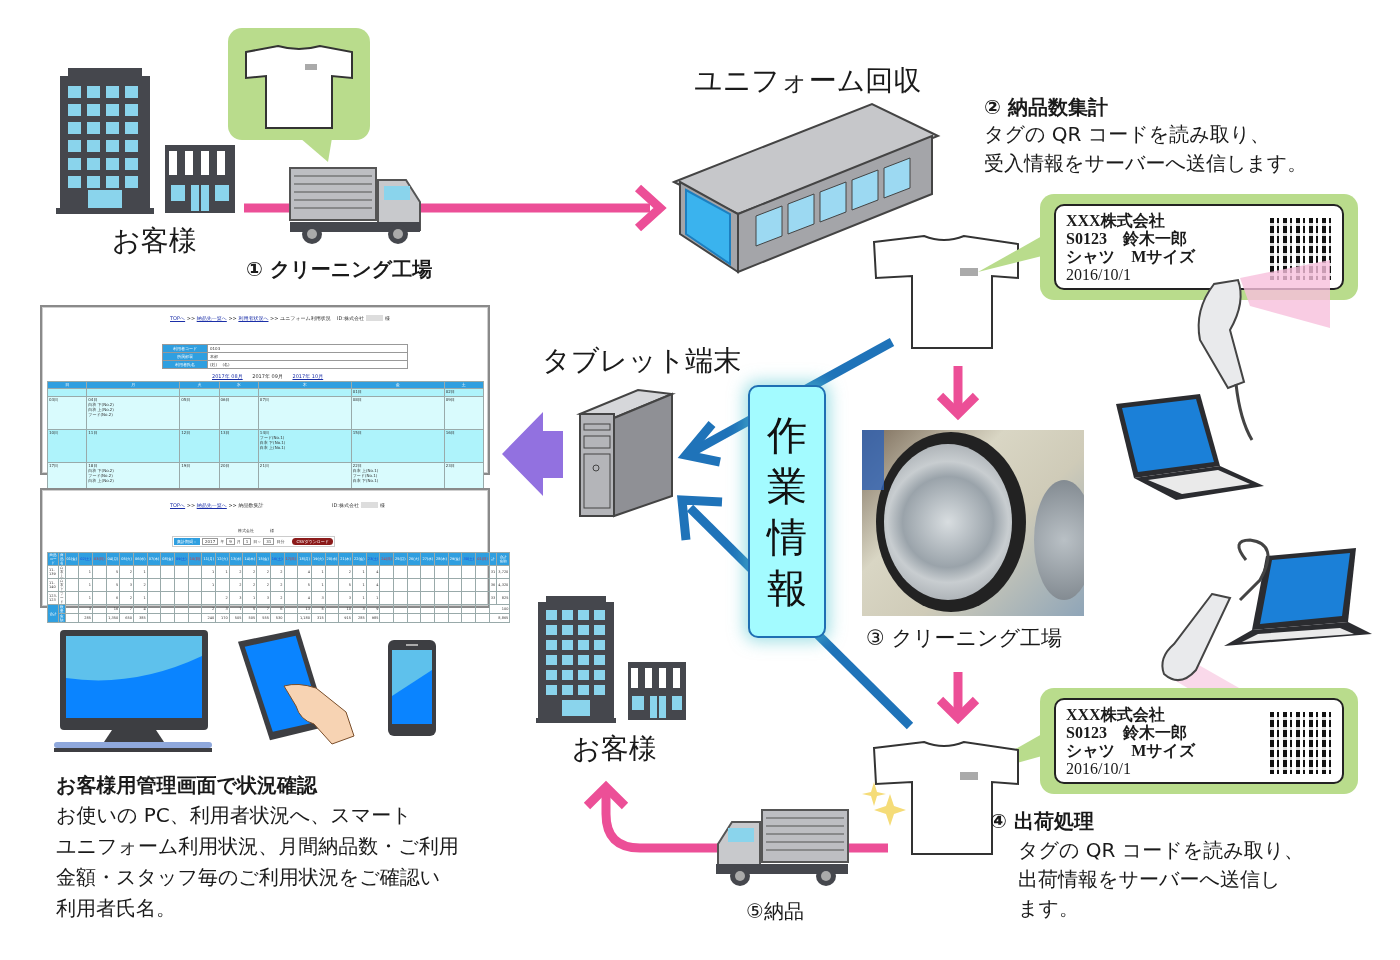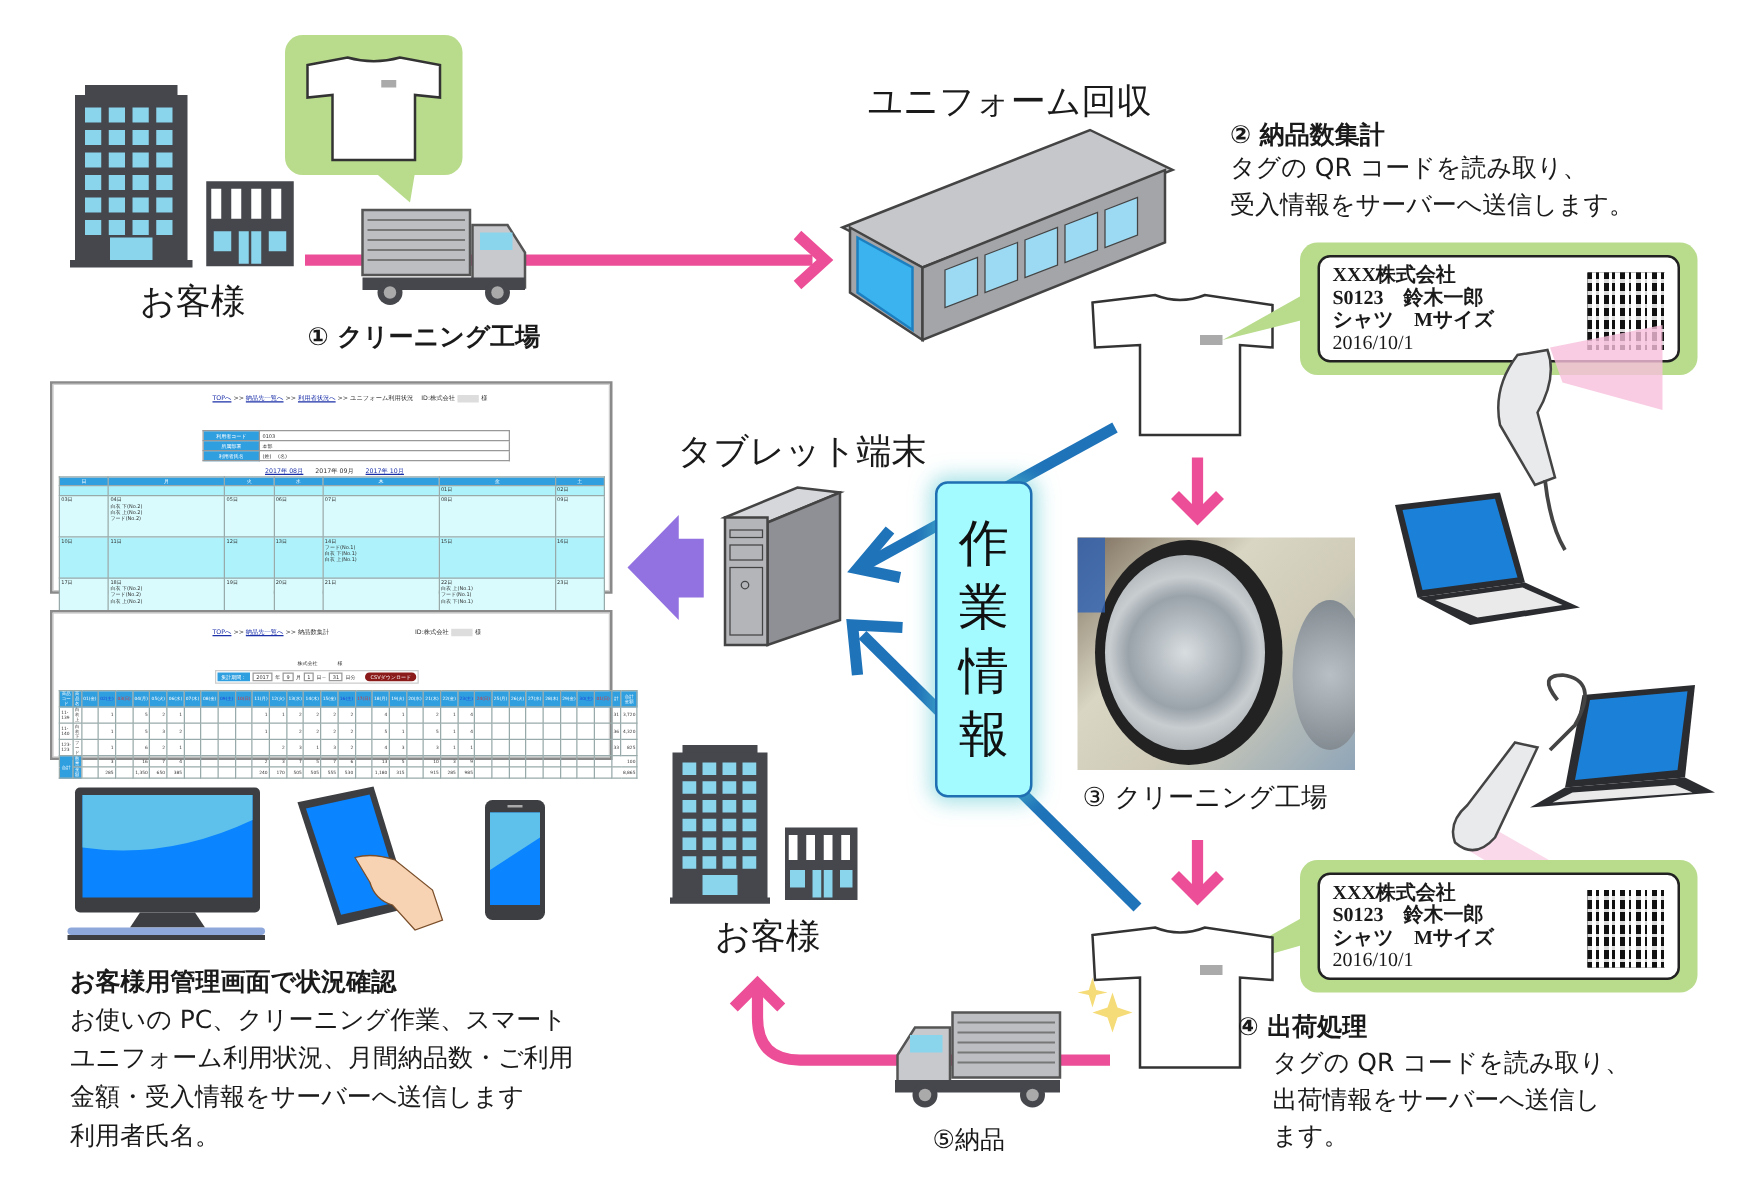--- a/index.html
+++ b/index.html
@@ -694,16 +694,16 @@
   <polygon points="8,10 60,6 74,94 24,98" fill="#0a84ff" transform="rotate(-8 40 50)"></polygon>
   <path d="M42,54 Q56,50 74,56 L104,80 L112,104 L90,112 L72,92 Q58,88 54,74 L48,64 Z" fill="#f7d3b3" stroke="#7a4e2a" stroke-width="1"></path>
 </svg>
 <svg width="60" height="100" style="left:388px;top:640px">
   <rect x="0" y="0" width="48" height="96" rx="6" fill="#3d3e42"></rect>
   <rect x="4" y="10" width="40" height="74" fill="#0a84ff"></rect>
   <polygon points="4,10 44,10 44,30 4,56" fill="#5ec1ec"></polygon>
   <rect x="18" y="4" width="12" height="2" fill="#aaa"></rect>
 </svg>
 <div class="lbl step-title" style="left:56px;top:772px">お客様用管理画面で状況確認</div>
-<div class="lbl step-body" style="left:56px;top:801px">お使いの PC、クリーニング作業、スマート</div>
+<div class="lbl step-body" style="left:56px;top:801px">お使いの PC、利用者状況へ、スマート</div>
 <div class="lbl step-body" style="left:56px;top:832px">ユニフォーム利用状況、月間納品数・ご利用</div>
-<div class="lbl step-body" style="left:56px;top:863px">金額・受入情報をサーバーへ送信します</div>
+<div class="lbl step-body" style="left:56px;top:863px">金額・スタッフ毎のご利用状況をご確認い</div>
 <div class="lbl step-body" style="left:56px;top:894px">利用者氏名。</div>
 
 </body></html>

